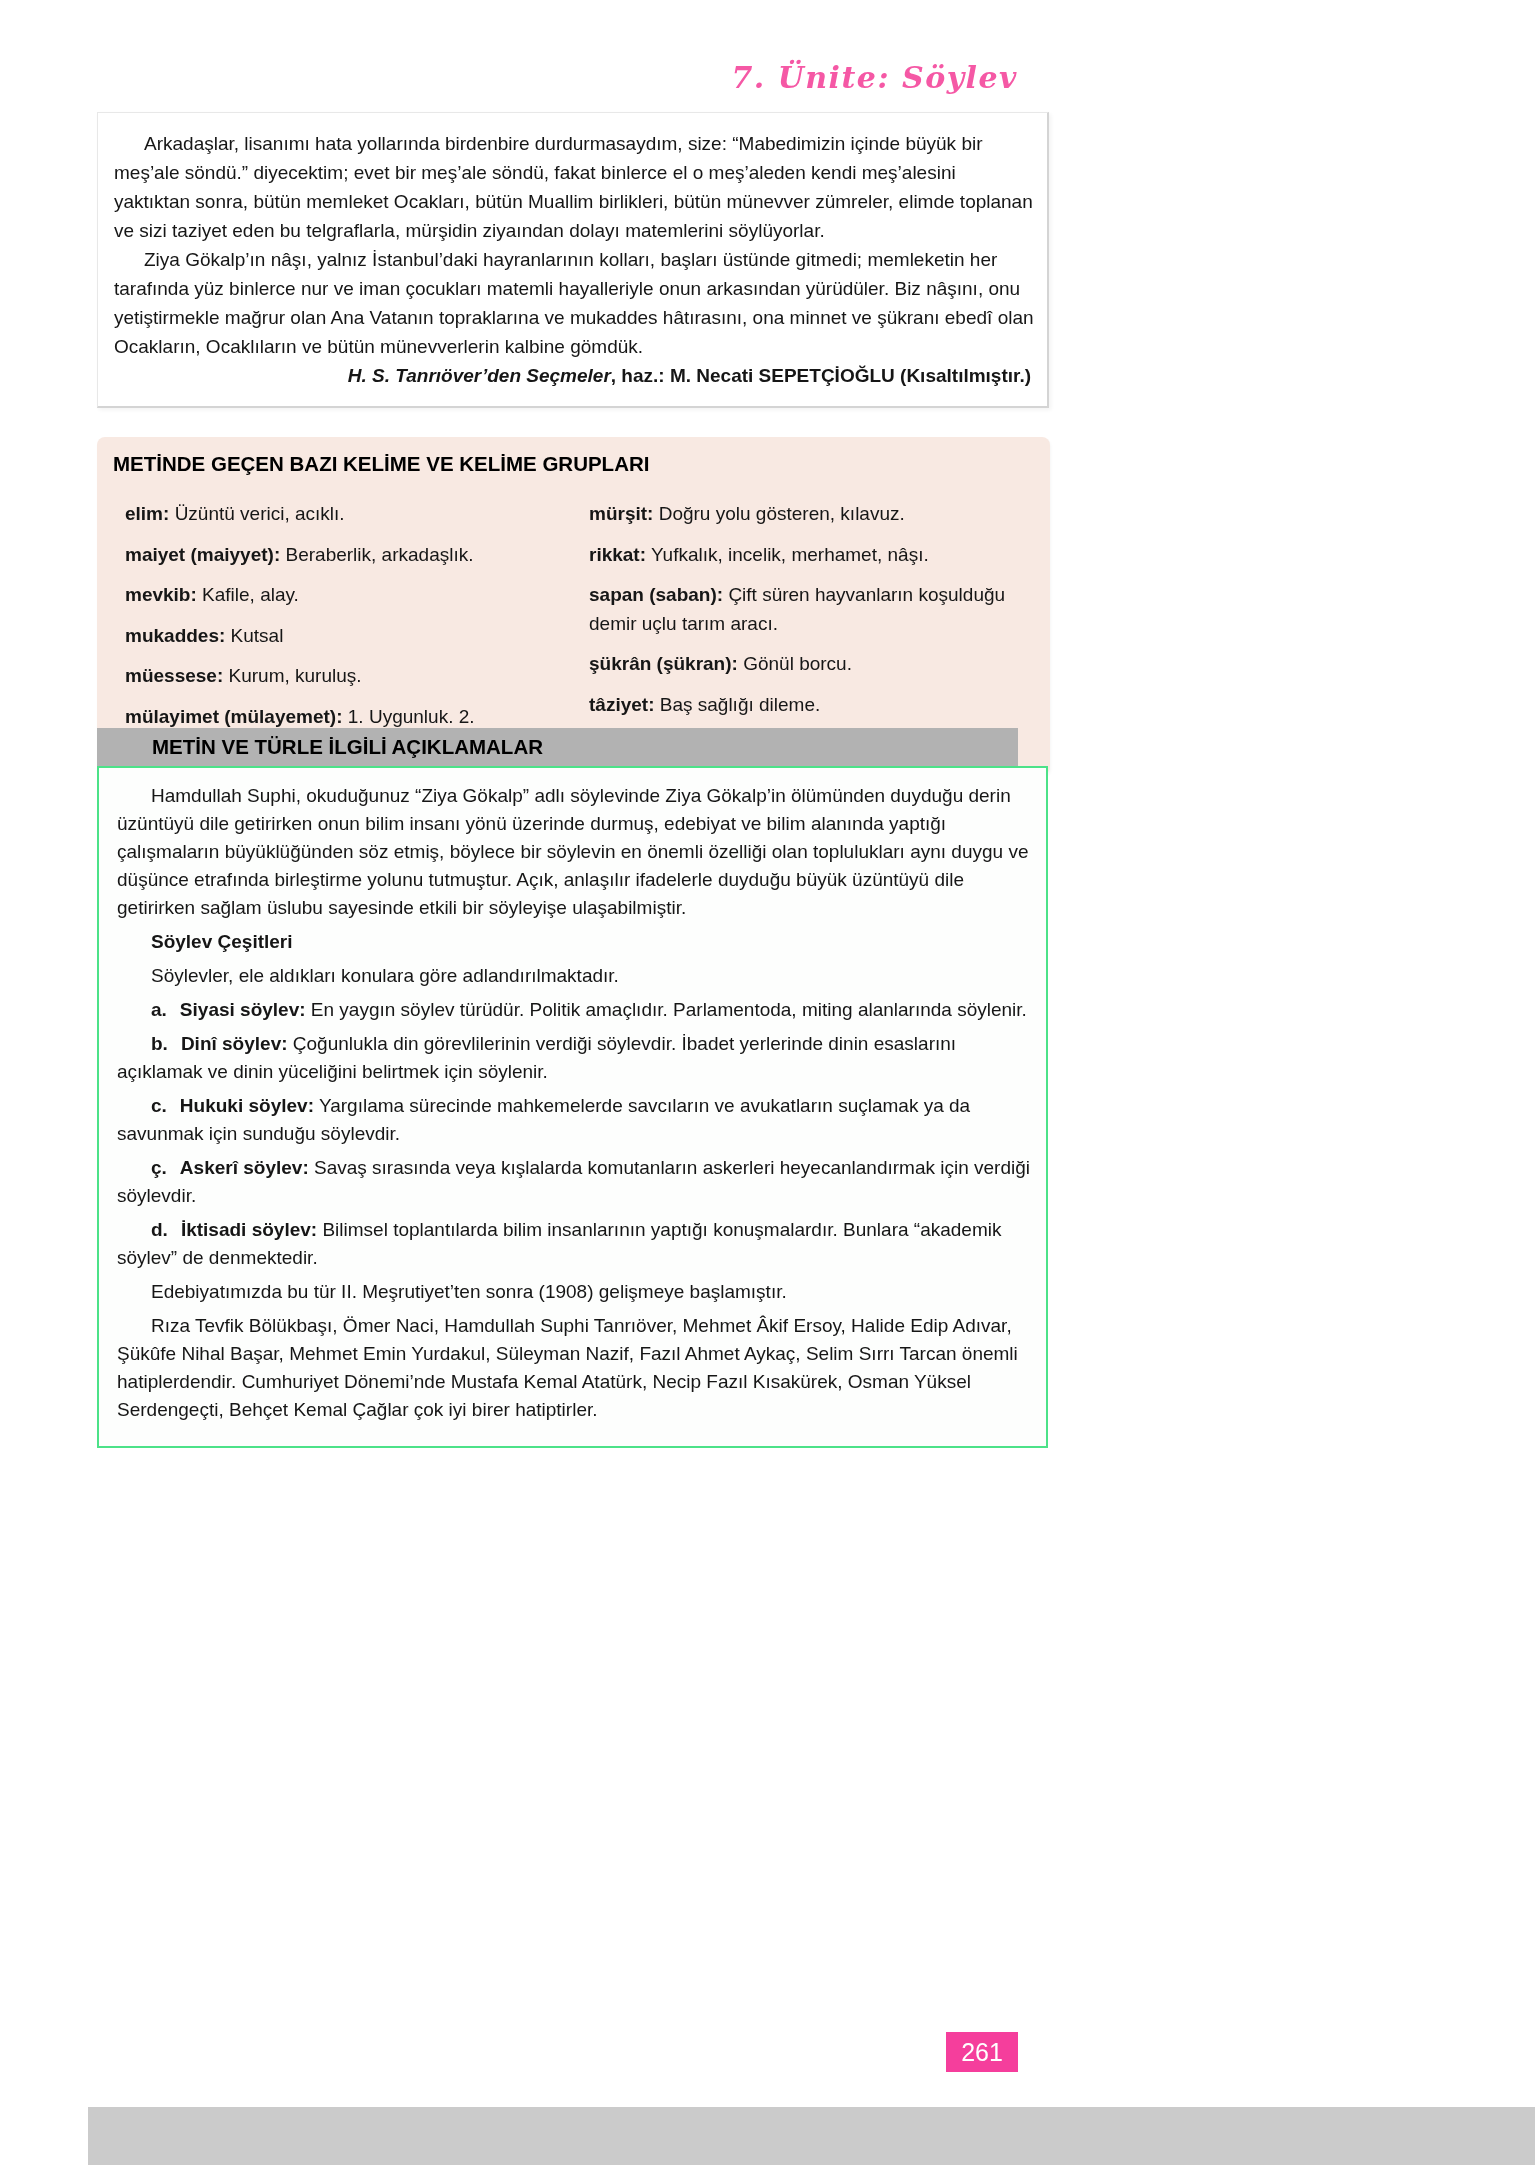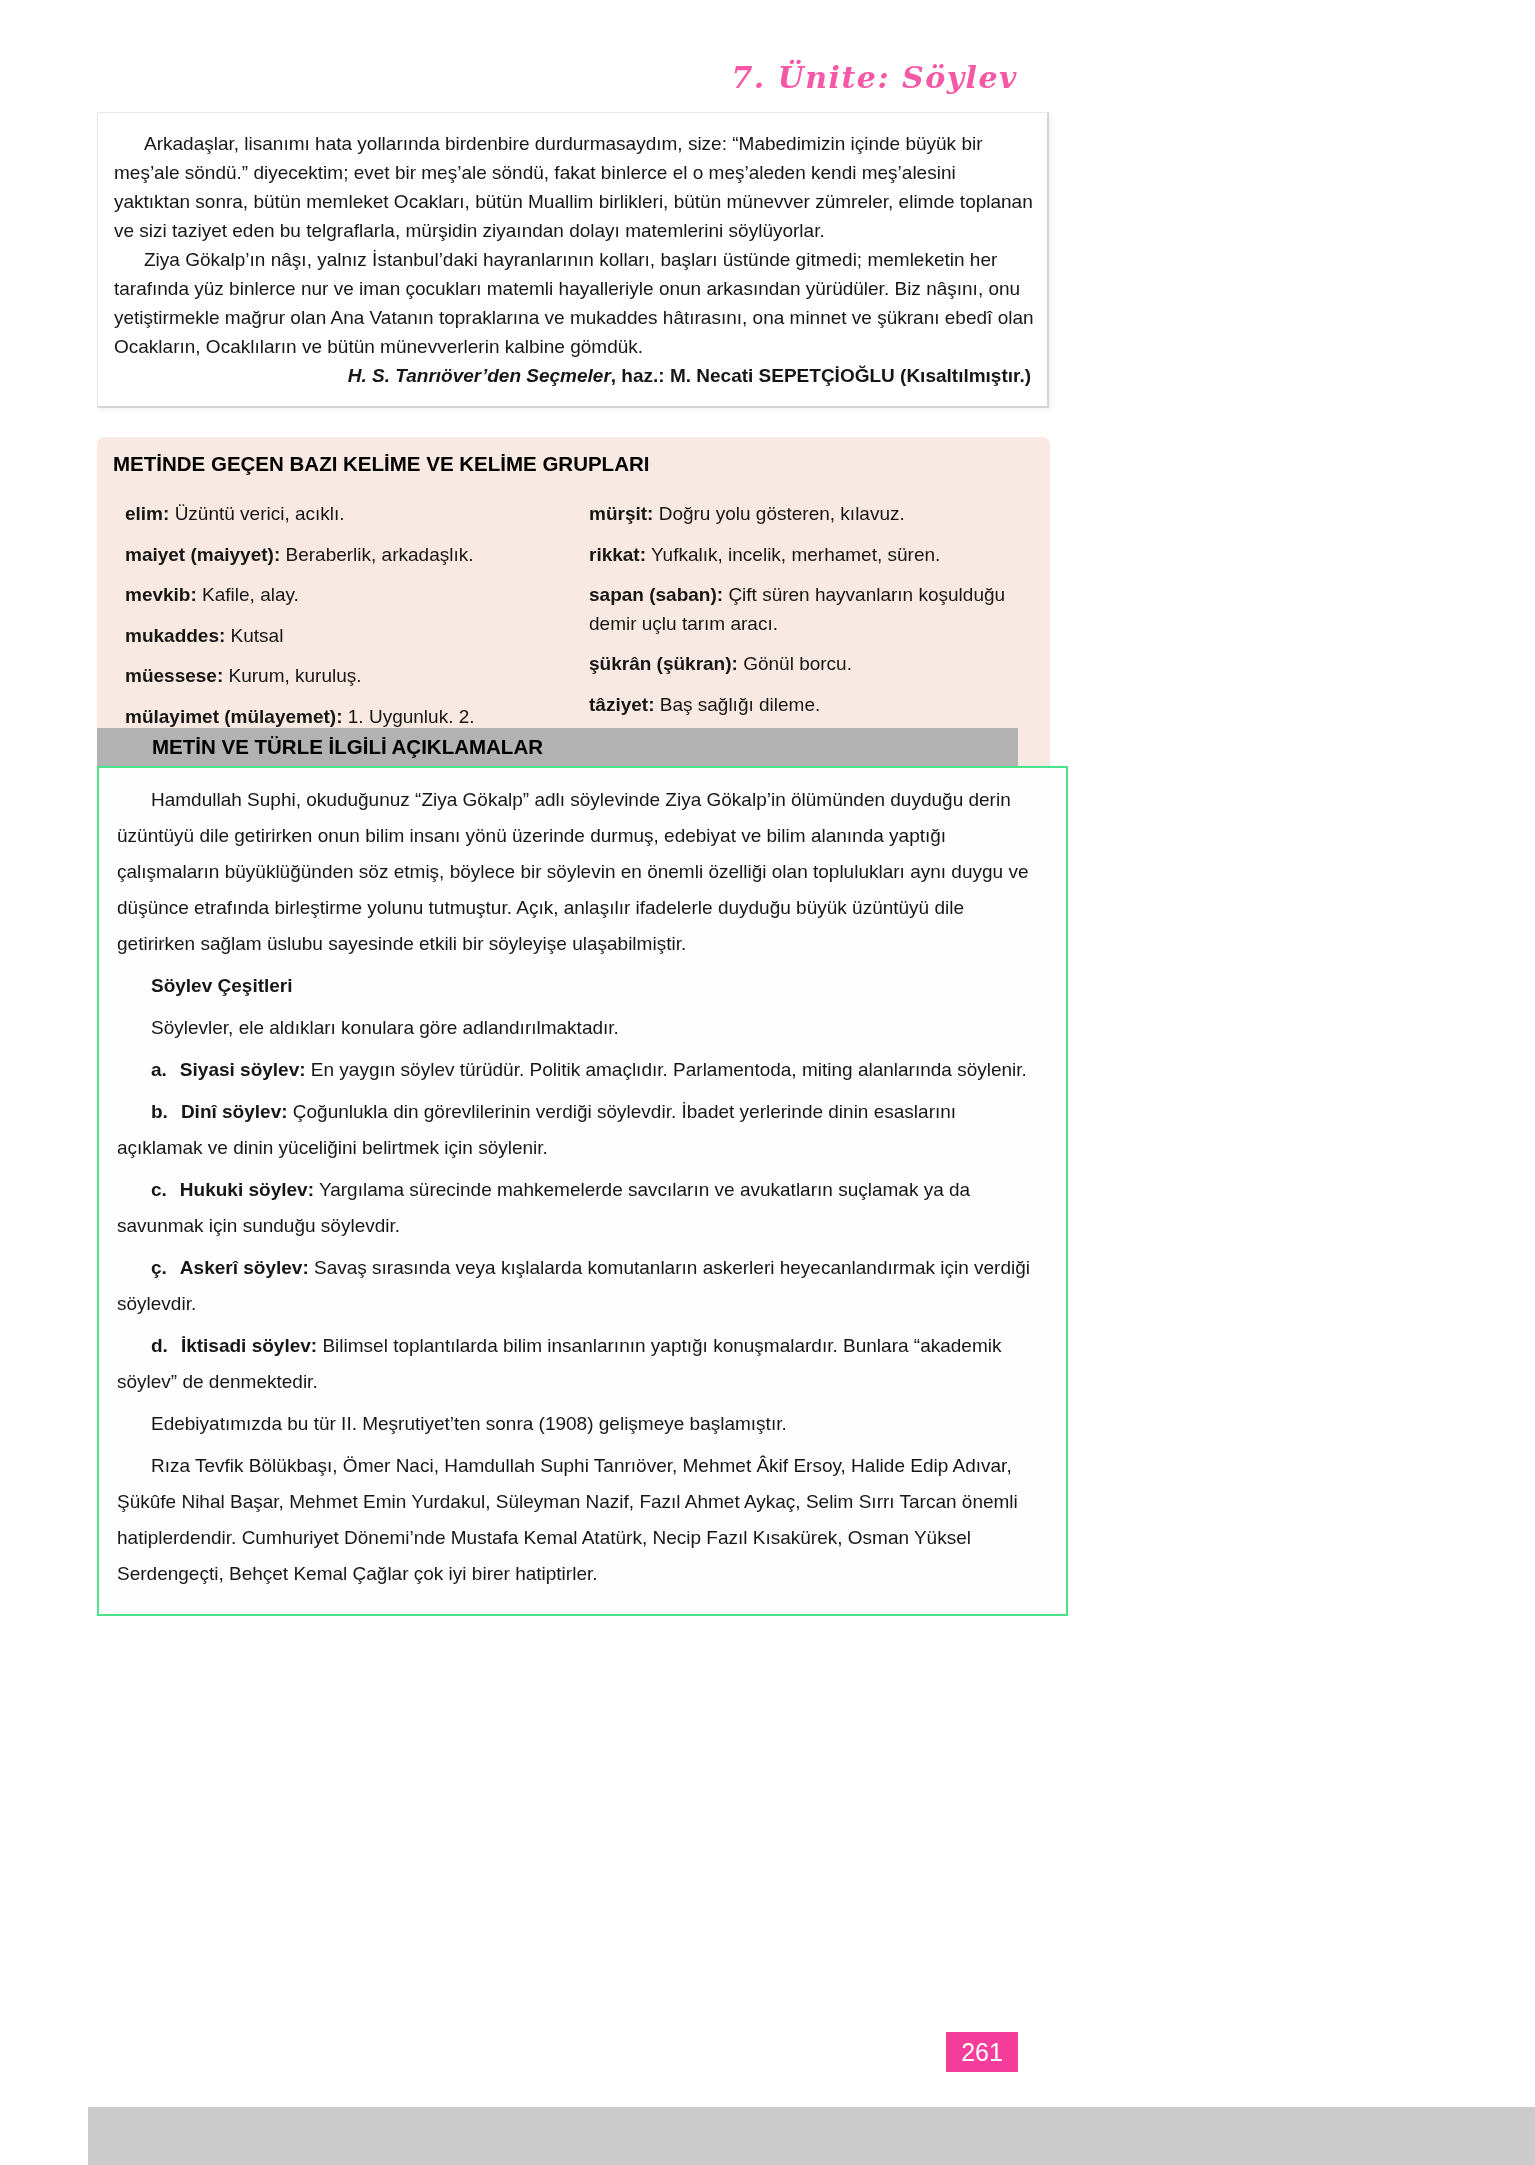--- a/index.html
+++ b/index.html
@@ -55,22 +55,22 @@
   }
   .section-header span {
     display: block; line-height: 38px; padding-left: 55px;
     font-size: 20.5px; font-weight: bold; color: #000;
   }
 
   .green-box {
     position: absolute; top: 766px; left: 97px; width: 921px;
     border: 2px solid #4ce288;
     background: #fdfefd;
-    padding: 14px 28px 14px 18px;
-    font-size: 19px; line-height: 36px;
+    padding: 14px 8px 14px 18px;
+    font-size: 19px; line-height: 28px;
   }
   .green-box p { margin: 0 0 6px 0; text-indent: 34px; }
   .green-box p:last-child { margin-bottom: 8px; }
   .subhead { font-weight: bold; }
   .type-letter { margin-right: 13px; }
 
   .page-badge {
     position: absolute; left: 946px; top: 2032px; width: 72px; height: 40px;
     background: #f53e9c; color: #ffffff;
     display: flex; align-items: center; justify-content: center;
@@ -101,21 +101,21 @@
       <div class="vocab-col-left">
         <p class="vocab-item"><b>elim:</b> <span>Üzüntü verici, acıklı.</span></p>
         <p class="vocab-item"><b>maiyet (maiyyet):</b> <span>Beraberlik, arkadaşlık.</span></p>
         <p class="vocab-item"><b>mevkib:</b> <span>Kafile, alay.</span></p>
         <p class="vocab-item"><b>mukaddes:</b> <span>Kutsal</span></p>
         <p class="vocab-item"><b>müessese:</b> <span>Kurum, kuruluş.</span></p>
         <p class="vocab-item"><b>mülayimet (mülayemet):</b> <span>1. Uygunluk. 2. Yumuşak huyluluk, yavaşlık.</span></p>
       </div>
       <div class="vocab-col-right">
         <p class="vocab-item"><b>mürşit:</b> <span>Doğru yolu gösteren, kılavuz.</span></p>
-        <p class="vocab-item"><b>rikkat:</b> <span>Yufkalık, incelik, merhamet, süren.</span></p>
+        <p class="vocab-item"><b>rikkat:</b> <span>Yufkalık, incelik, merhamet, nâşı.</span></p>
         <p class="vocab-item"><b>sapan (saban):</b> <span>Çift süren hayvanların koşulduğu demir uçlu tarım aracı.</span></p>
         <p class="vocab-item"><b>şükrân (şükran):</b> <span>Gönül borcu.</span></p>
         <p class="vocab-item"><b>tâziyet:</b> <span>Baş sağlığı dileme.</span></p>
       </div>
     </div>
   </section>
 
   <div class="section-header">
     <span>METİN VE TÜRLE İLGİLİ AÇIKLAMALAR</span>
   </div>

